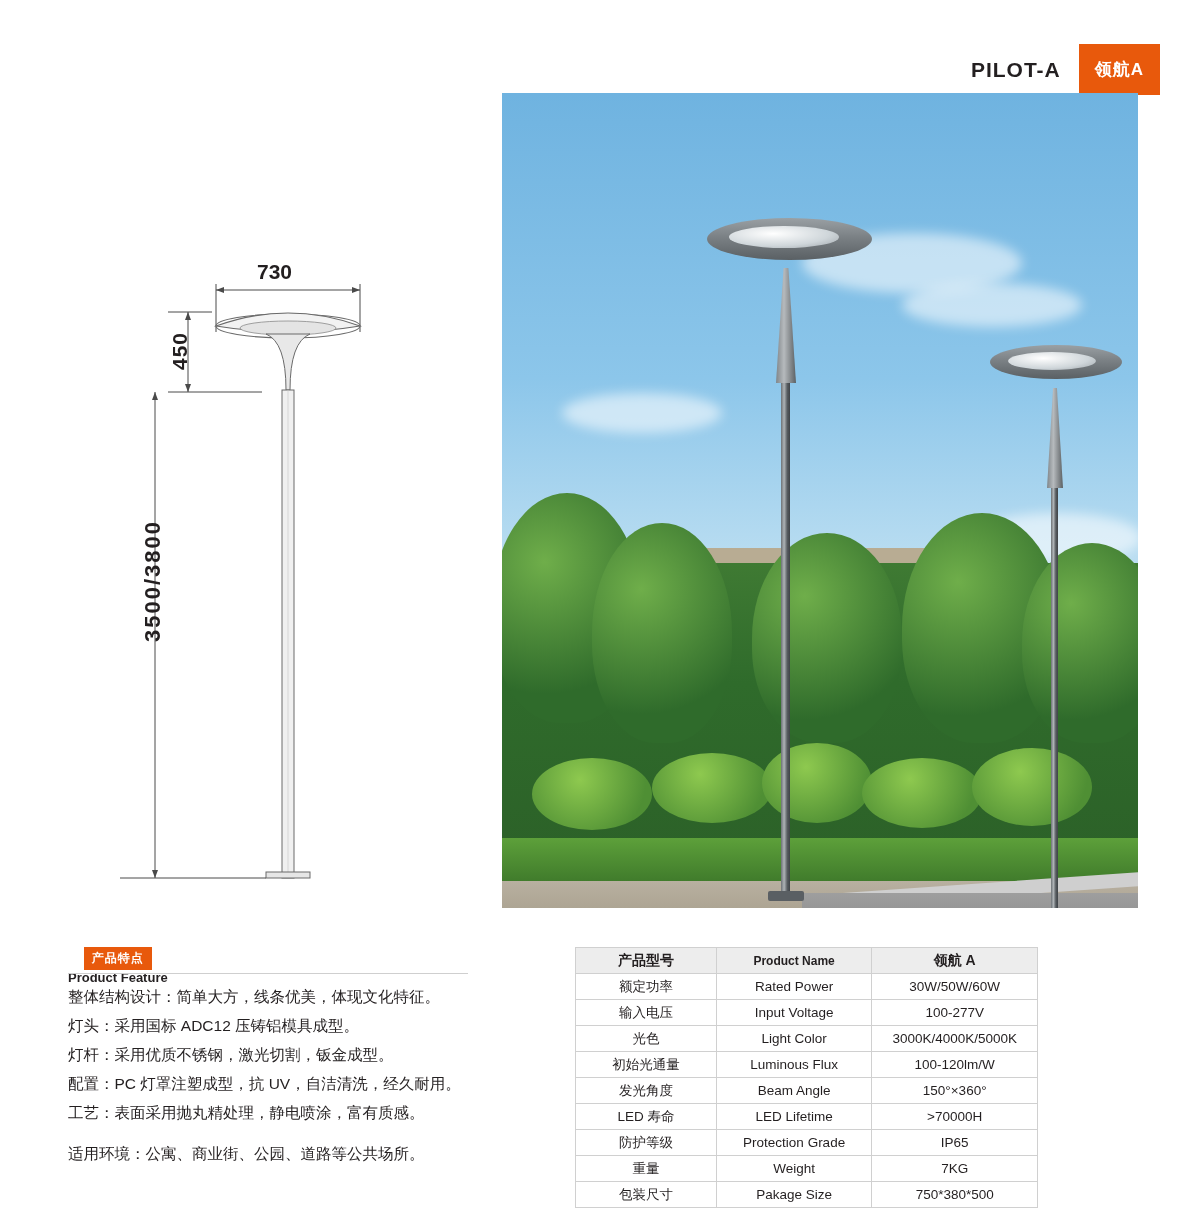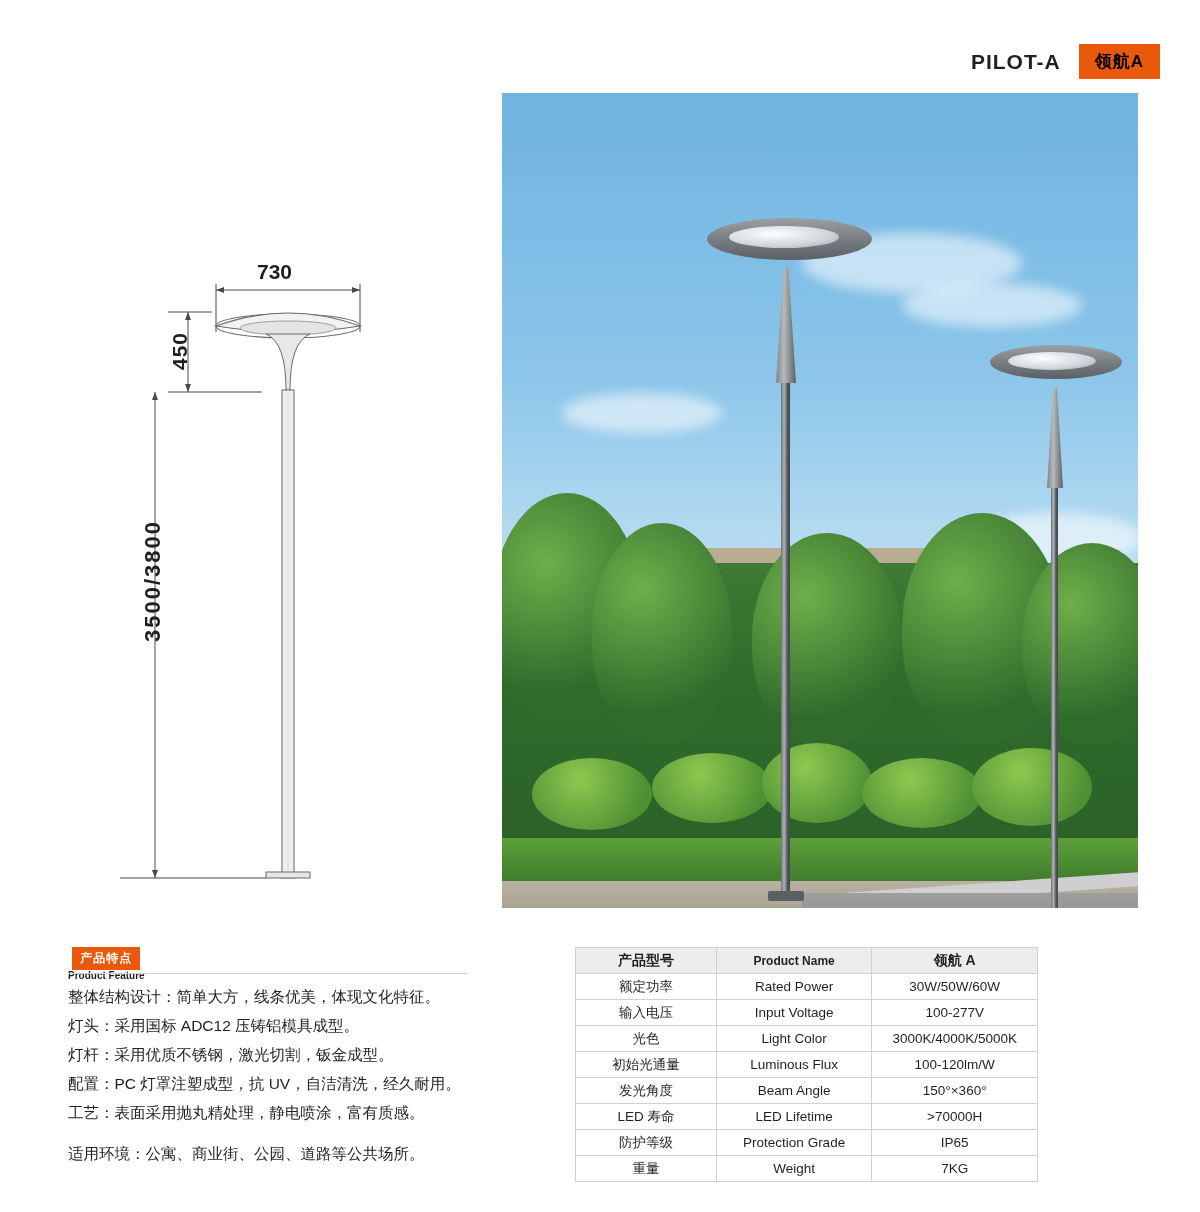--- a/index.html
+++ b/index.html
@@ -14,22 +14,22 @@
   
   .header{
     position:absolute;top:44px;right:40px;
     display:flex;align-items:stretch;gap:0;
   }
   .header-code{
     font-size:21px;font-weight:bold;letter-spacing:1px;
     color:#231f20;display:flex;align-items:center;padding-right:18px;
   }
   .header-badge{
-    background:#e8590c;color:#000000;font-size:17px;font-weight:bold;
-    padding:6px 16px;display:flex;align-items:center;letter-spacing:1px;
+    background:#e8590c;color:#ffffff;font-size:17px;font-weight:bold;
+    padding:14px 16px;display:flex;align-items:center;letter-spacing:1px;
   }
 
   
   .drawing{
     position:absolute;left:60px;top:240px;width:420px;height:660px;
   }
   .dim-top-label{
     position:absolute;left:257px;top:260px;font-size:21px;font-weight:bold;color:#231f20;
   }
   .dim-450{
@@ -113,21 +113,21 @@
     clip-path:polygon(38% 0,62% 0,100% 100%,0 100%);
   }
 
   
   .feature-head{
     position:absolute;left:68px;top:947px;display:flex;align-items:center;gap:0;flex-direction:column;
   }
   .feature-badge{
     background:#e8590c;color:#fff;font-size:12px;font-weight:bold;padding:3px 8px;letter-spacing:1px;
   }
-  .feature-en{font-size:10px;font-weight:bold;color:#231f20;}
+  .feature-en{font-size:13px;font-weight:bold;color:#231f20;}
   .feature-rule{
     position:absolute;left:68px;top:973px;width:400px;height:1px;background:#cfcfcf;
   }
   .feature-list{
     position:absolute;left:68px;top:982px;width:420px;
     list-style:none;margin:0;padding:0;
   }
   .feature-list li{
     font-size:15.5px;line-height:29px;color:#231f20;white-space:nowrap;
   }
@@ -296,14 +296,19 @@
     <tr>
       <td class="col-cn">防护等级</td>
       <td class="col-en">Protection Grade</td>
       <td>IP65</td>
     </tr>
     <tr>
       <td class="col-cn">重量</td>
       <td class="col-en">Weight</td>
       <td>7KG</td>
     </tr>
+    <tr>
+      <td class="col-cn">包装尺寸</td>
+      <td class="col-en">Pakage Size</td>
+      <td>750*380*500</td>
+    </tr>
   </tbody>
 </table>
 
 </body></html>

